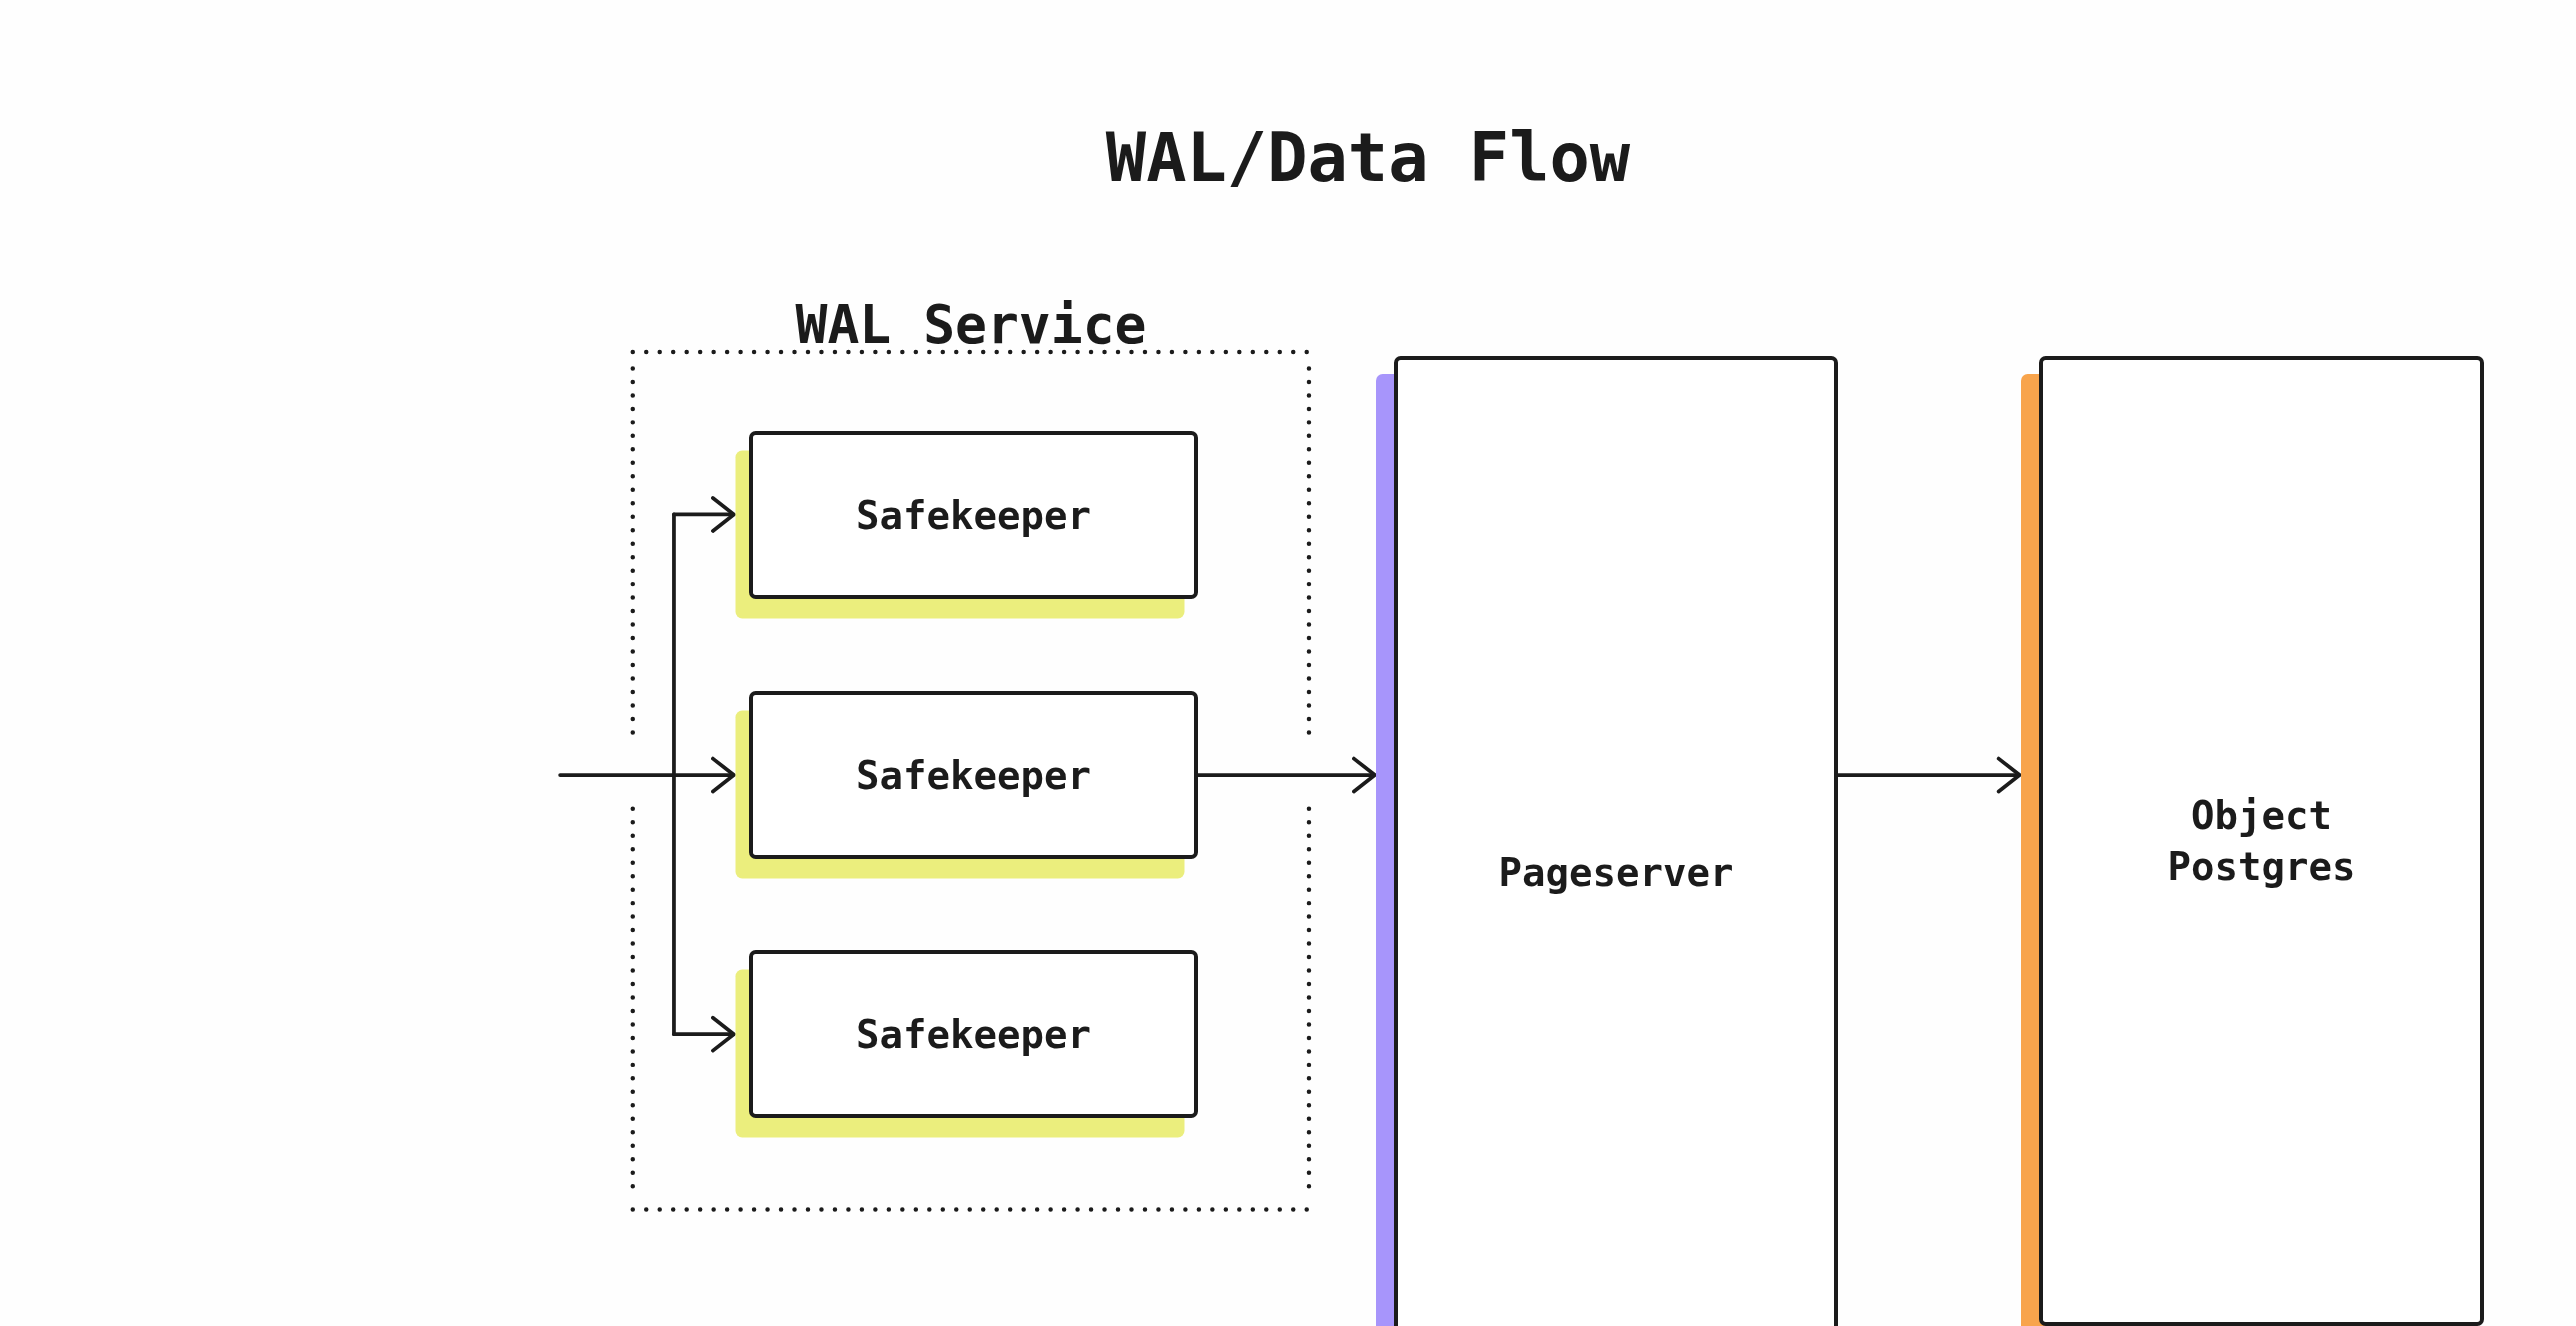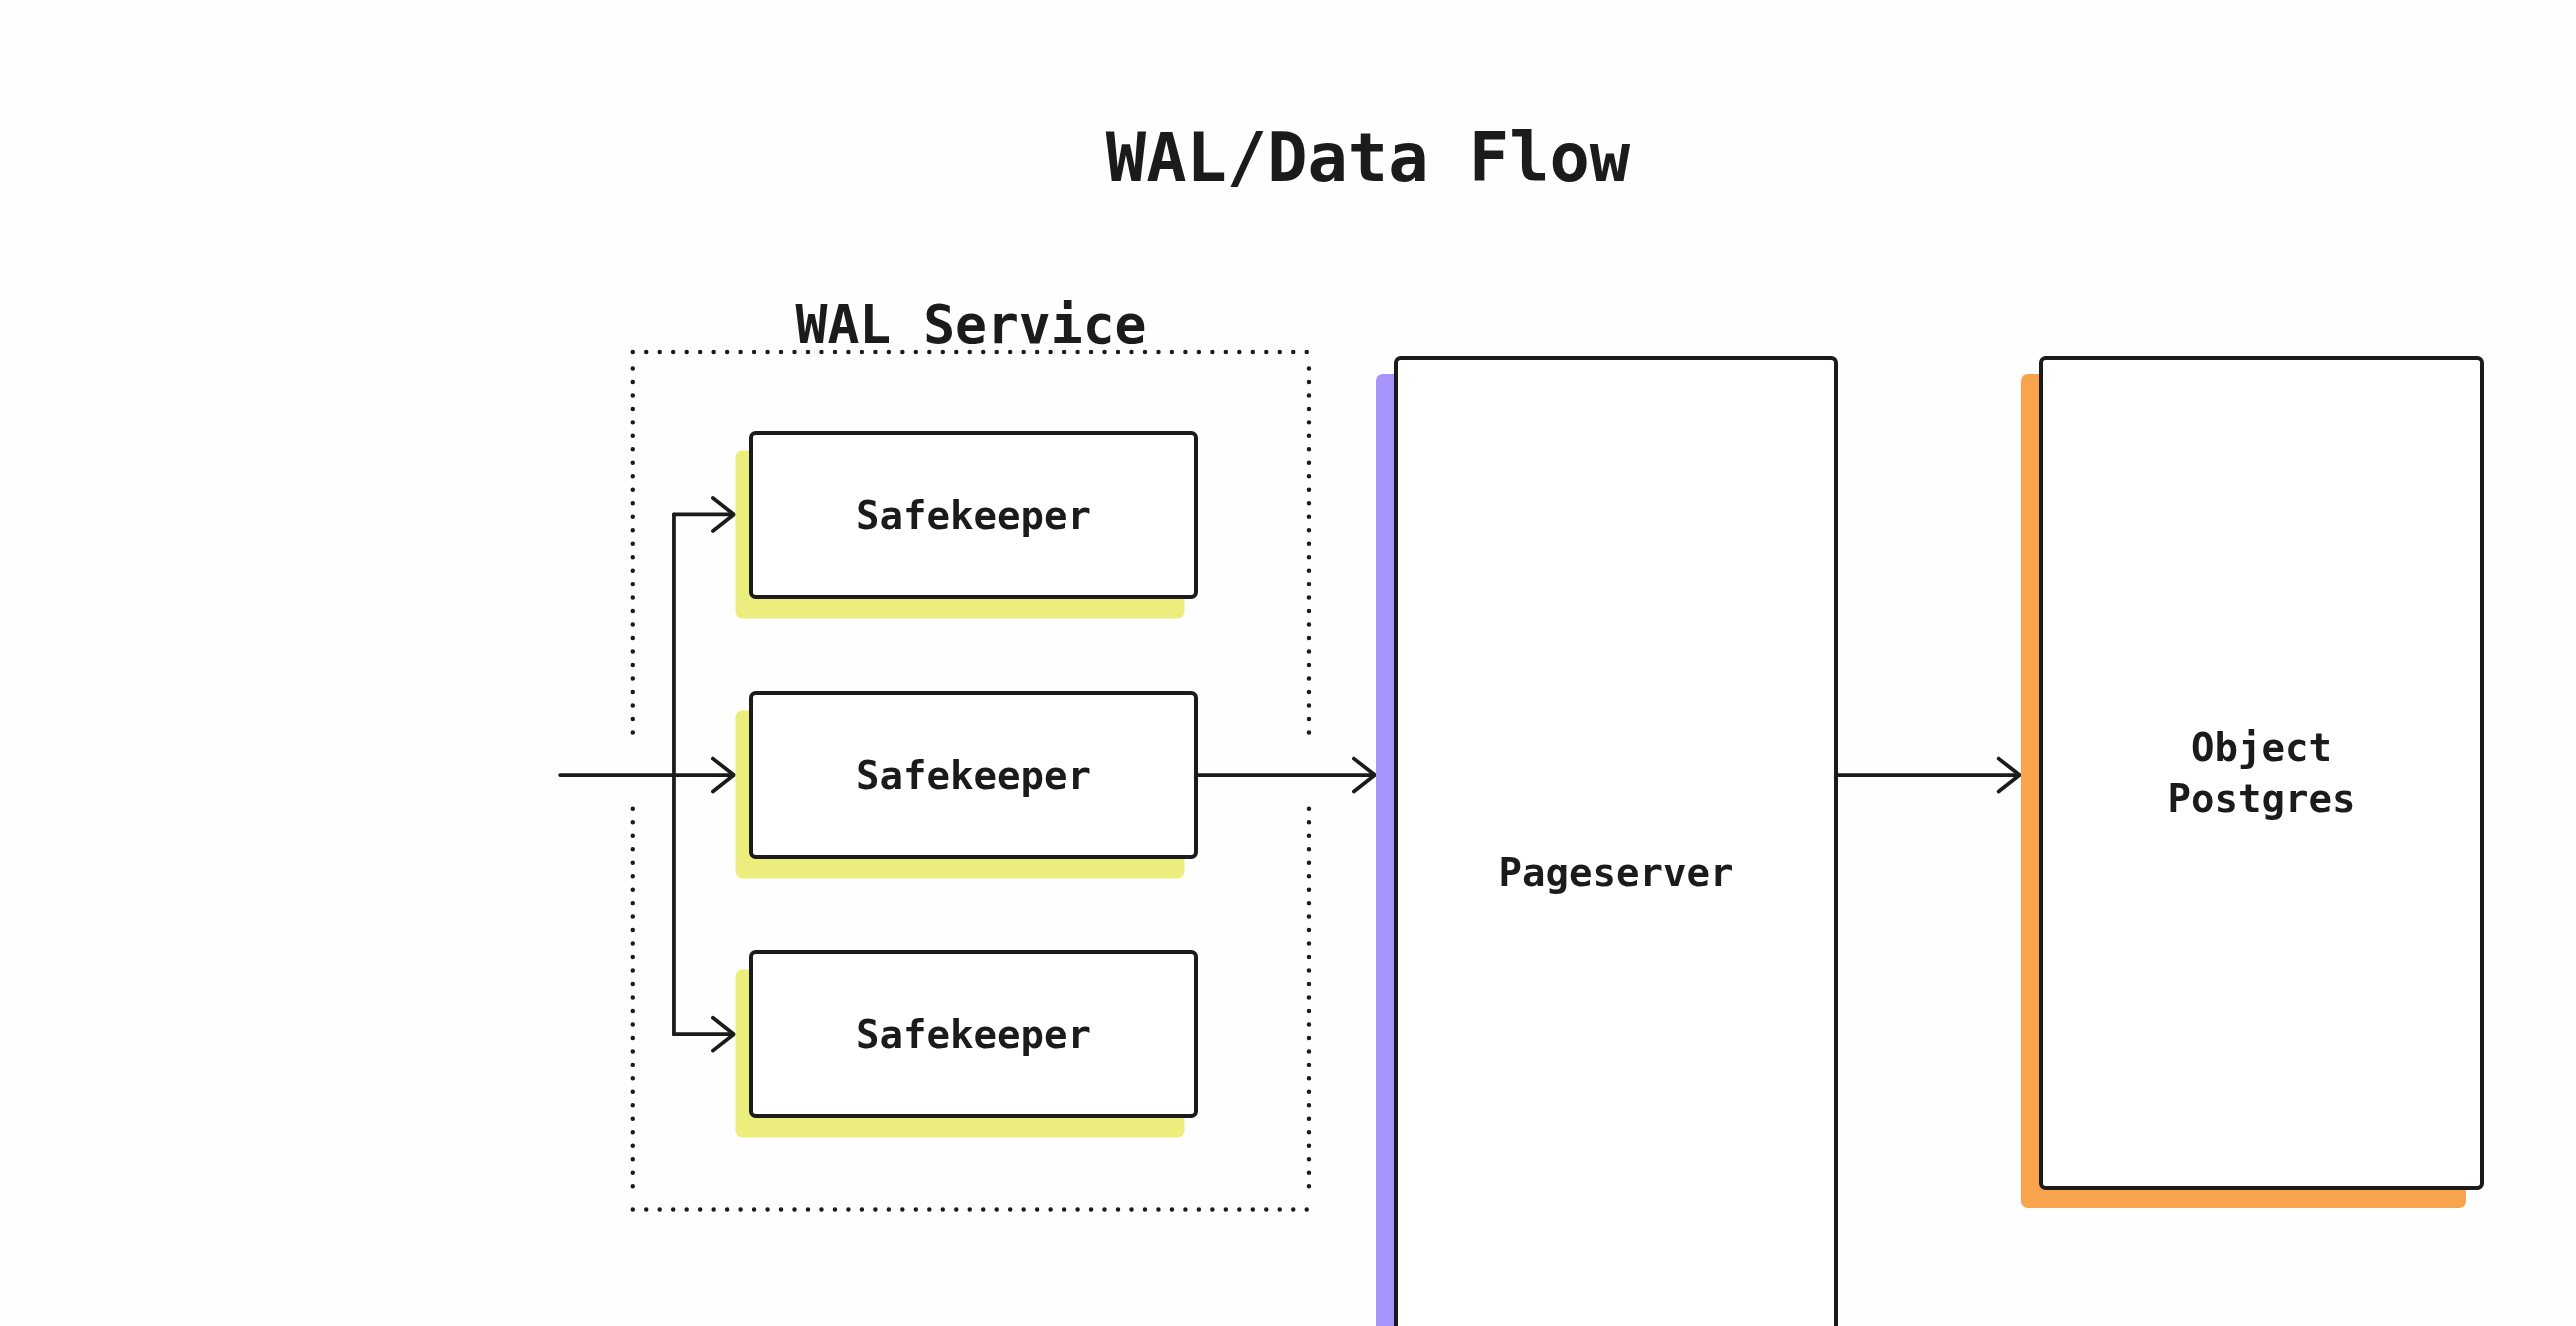--- a/index.html
+++ b/index.html
@@ -60,21 +60,21 @@
   .node.sk{
     left:749px;width:449px;height:168px;
     box-shadow:-13.5px 19.5px 0 0 var(--safekeeper_accent);
   }
   .sk1{top:431px;} .sk2{top:691px;} .sk3{top:950px;}
   .node.pageserver{
     left:1394px;top:356px;width:444px;height:1032px;
     box-shadow:-18px 18px 0 0 var(--pageserver_accent);
   }
   .node.object{
-    left:2039px;top:356px;width:445px;height:834px;
+    left:2039px;top:356px;width:445px;height:970px;
     box-shadow:-18px 18px 0 0 var(--object_storage_accent);
     text-align:center;
   }
   svg.connectors{position:absolute;left:0;top:0;}
   .dotted path{
     stroke:var(--ink);
     stroke-width:6;
     fill:none;
     stroke-linecap:round;
     stroke-dasharray:0 18;

